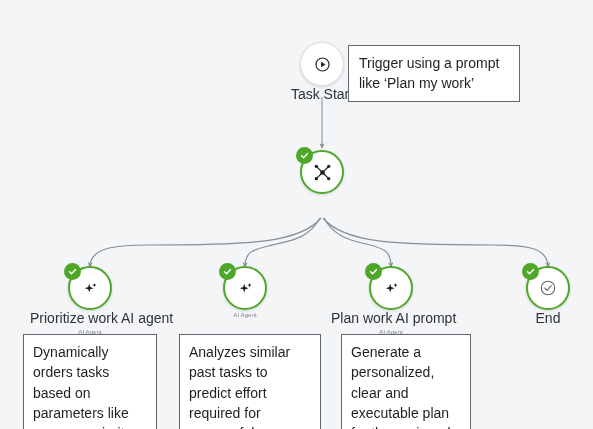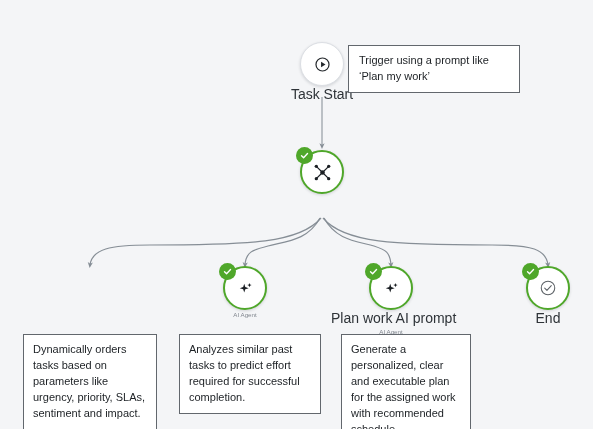--- a/index.html
+++ b/index.html
@@ -93,21 +93,21 @@
     white-space: nowrap;
   }
 
   
   .callout {
     position: absolute;
     box-sizing: border-box;
     background: #ffffff;
     border: 1px solid #62676d;
     padding: 7px 9px;
-    font-size: 11px;
+    font-size: 14px;
     line-height: 1.45;
     color: #1c2024;
   }
   .callout.trigger-box {
     padding: 7px 10px;
   }
 
   .icon-svg { display: block; }
 </style>
 </head>
@@ -171,20 +171,39 @@
         </span>
       </div>
       <div class="status-badge">
         <svg class="icon-svg" width="11" height="11" viewBox="0 0 24 24">
           <path d="M5.5,12.4 L10,16.8 L18.6,7.6" fill="none" stroke="#ffffff" stroke-width="3" stroke-linecap="round" stroke-linejoin="round"></path>
         </svg>
       </div>
     </div>
   </div>
 
+  <div class="node" style="left:90px; top:266px;">
+    <div class="node-circle-wrap">
+      <div class="node-circle ring-green">
+        <span>
+          <svg class="icon-svg" width="17" height="17" viewBox="0 0 24 24">
+            <path d="M10.2,5.2 L11.7,10 L16.5,11.5 L11.7,13 L10.2,17.8 L8.7,13 L3.9,11.5 L8.7,10 Z" fill="#1b1f24"></path>
+            <path d="M17.6,4.2 L18.4,6.4 L20.6,7.2 L18.4,8 L17.6,10.2 L16.8,8 L14.6,7.2 L16.8,6.4 Z" fill="#1b1f24"></path>
+          </svg>
+        </span>
+      </div>
+      <div class="status-badge">
+        <svg class="icon-svg" width="11" height="11" viewBox="0 0 24 24">
+          <path d="M5.5,12.4 L10,16.8 L18.6,7.6" fill="none" stroke="#ffffff" stroke-width="3" stroke-linecap="round" stroke-linejoin="round"></path>
+        </svg>
+      </div>
+    </div>
+    <div class="node-label">Prioritize work AI agent</div>
+    <div class="node-sublabel">AI Agent</div>
+  </div>
 
   <div class="node" style="left:245px; top:266px;">
     <div class="node-circle-wrap">
       <div class="node-circle ring-green">
         <span>
           <svg class="icon-svg" width="17" height="17" viewBox="0 0 24 24">
             <path d="M10.2,5.2 L11.7,10 L16.5,11.5 L11.7,13 L10.2,17.8 L8.7,13 L3.9,11.5 L8.7,10 Z" fill="#1b1f24"></path>
             <path d="M17.6,4.2 L18.4,6.4 L20.6,7.2 L18.4,8 L17.6,10.2 L16.8,8 L14.6,7.2 L16.8,6.4 Z" fill="#1b1f24"></path>
           </svg>
         </span>

